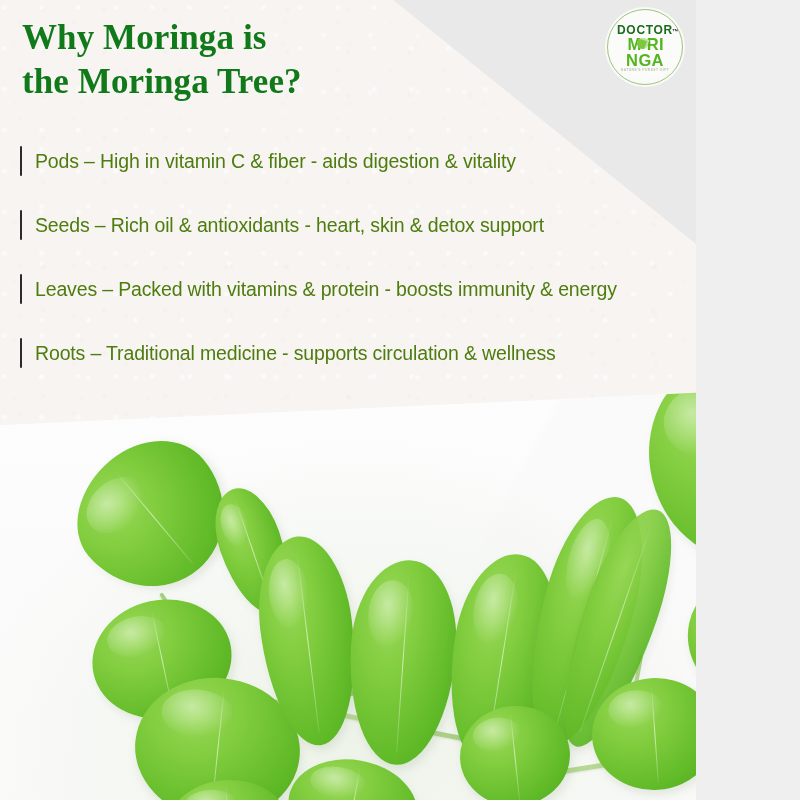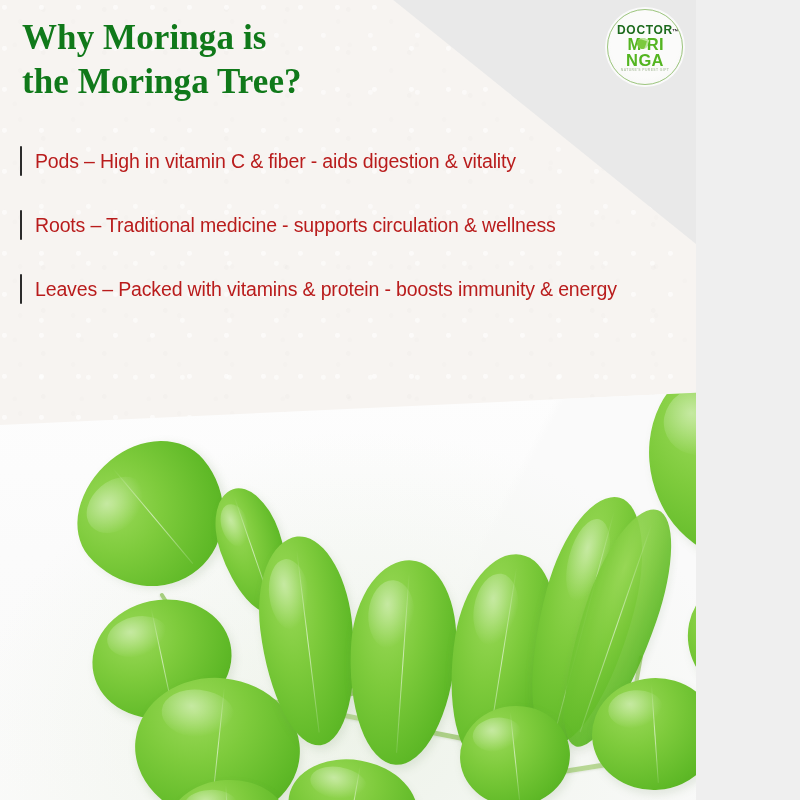--- a/index.html
+++ b/index.html
@@ -85,21 +85,21 @@
     display:flex;align-items:center;
     height:46px;margin-bottom:18px;
   }
   .bullet-bar{
     width:2px;height:30px;background:#2b2b2b;flex:0 0 auto;border-radius:1px;
   }
   .bullet-text{
     margin-left:13px;
     font-family:"Liberation Sans", sans-serif;
     font-size:19.5px;
-    color:#b91c1c;
+    color:#4d7c0f;
     letter-spacing:-.15px;
     white-space:nowrap;
   }
 
   
   .photo{
     position:absolute;left:0;bottom:0;width:800px;height:412px;
     background:
       linear-gradient(118deg, rgba(255,255,255,0) 0 55%, rgba(250,250,250,1) 56% 100%),
       linear-gradient(180deg,#fdfdfd 0%,#fbfbfb 40%,#fafaf9 100%);
@@ -164,29 +164,33 @@
     <div class="logo-tm">™</div>
   </div>
 
   <div class="bullets">
 
     <div class="bullet">
       <span class="bullet-bar"></span>
       <span class="bullet-text">Pods – High in vitamin C &amp; fiber - aids digestion &amp; vitality</span>
     </div>
 
+    <div class="bullet">
+      <span class="bullet-bar"></span>
+      <span class="bullet-text">Seeds – Rich oil &amp; antioxidants - heart, skin &amp; detox support</span>
+    </div>
+
+    <div class="bullet">
+      <span class="bullet-bar"></span>
+      <span class="bullet-text">Leaves – Packed with vitamins &amp; protein - boosts immunity &amp; energy</span>
+    </div>
 
     <div class="bullet">
       <span class="bullet-bar"></span>
       <span class="bullet-text">Roots – Traditional medicine - supports circulation &amp; wellness</span>
-    </div>
-
-    <div class="bullet">
-      <span class="bullet-bar"></span>
-      <span class="bullet-text">Leaves – Packed with vitamins &amp; protein - boosts immunity &amp; energy</span>
     </div>
 
   </div>
 
   <div class="photo">
     <div class="photo-wash"></div>
 
     <div class="stem" style="left:205px;top:330px;width:330px;height:5px;transform:rotate(11deg);"></div>
     <div class="stem" style="left:470px;top:372px;width:300px;height:5px;transform:rotate(-9deg);"></div>
     <div class="stem" style="left:135px;top:250px;width:110px;height:4px;transform:rotate(58deg);"></div>

